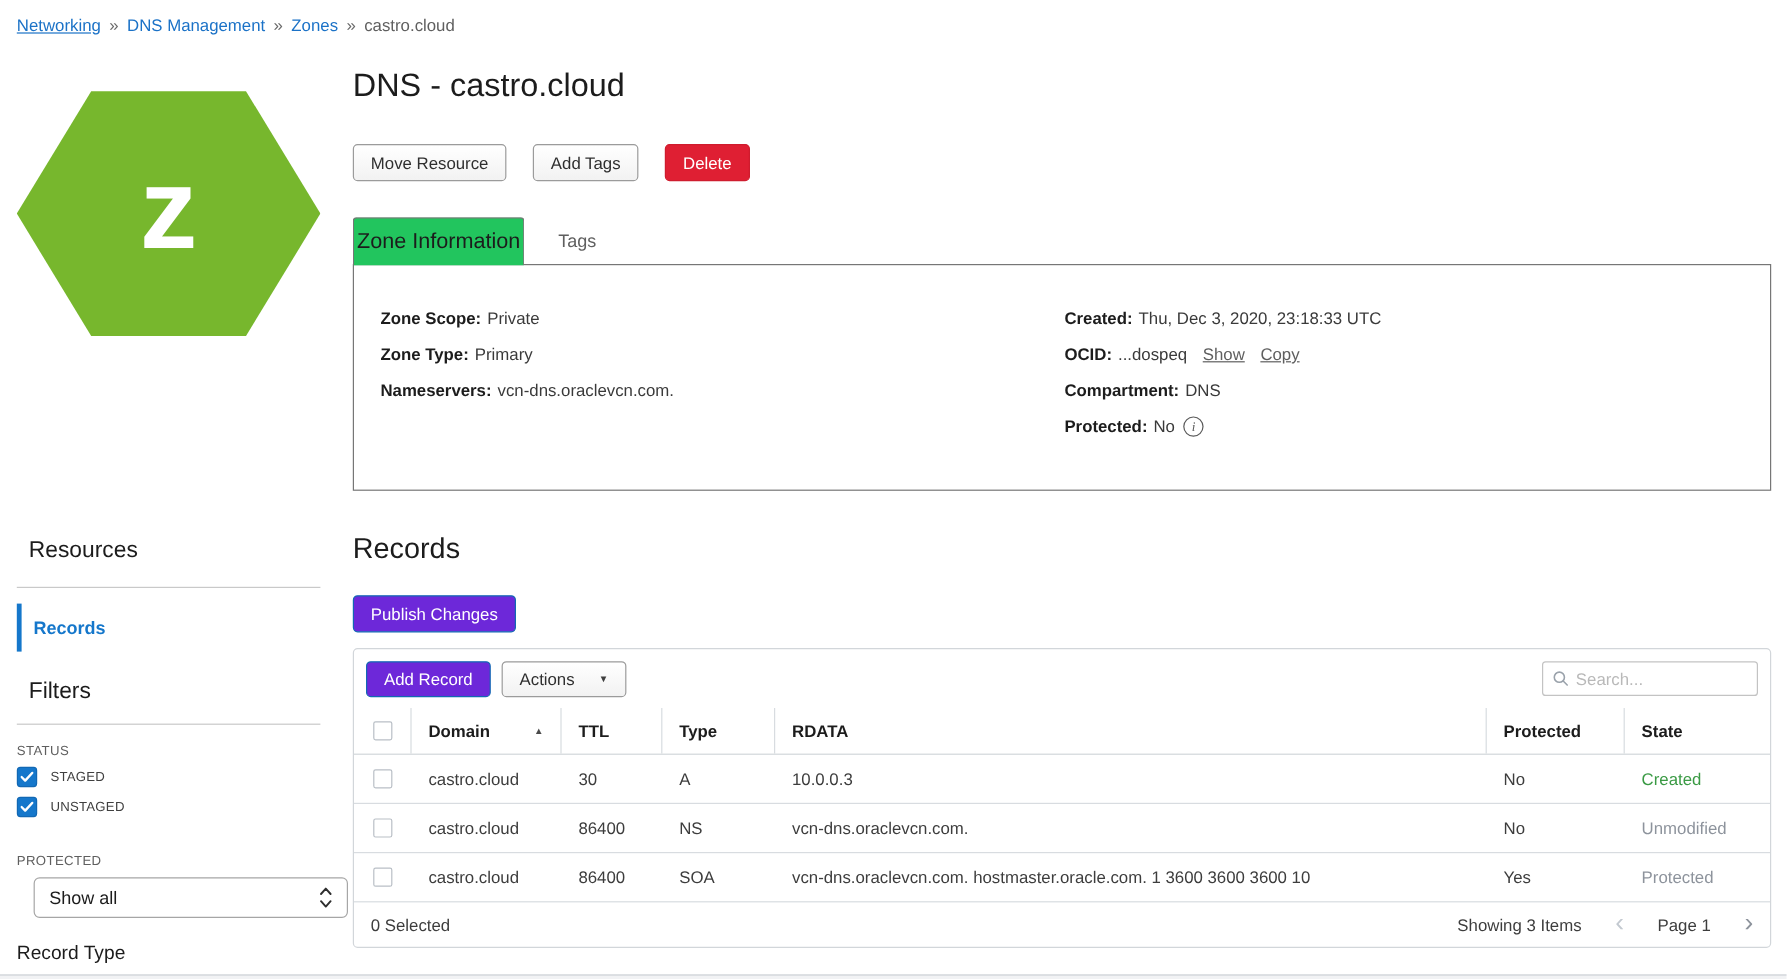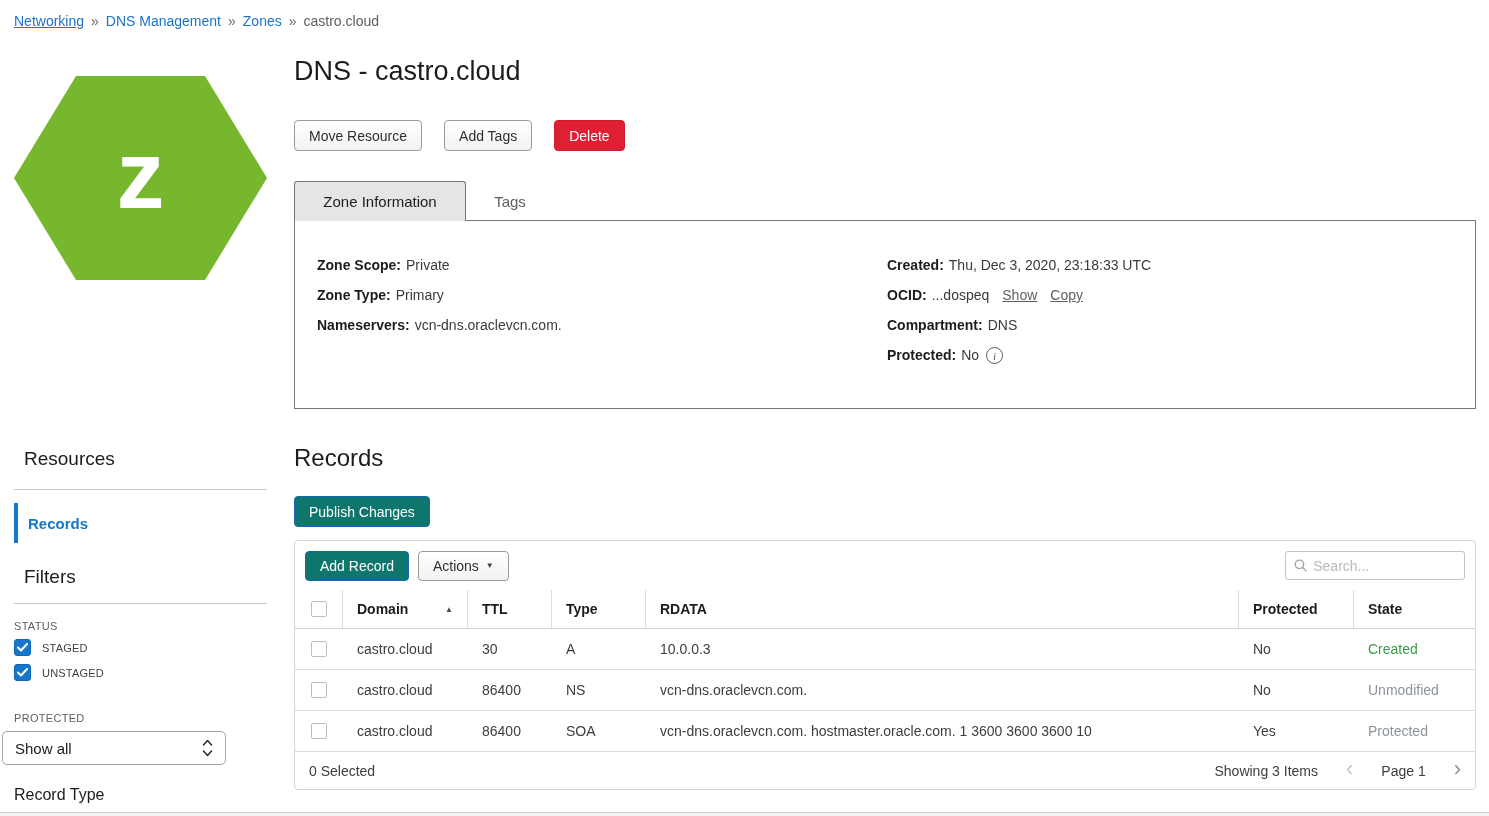--- a/index.html
+++ b/index.html
@@ -18,54 +18,54 @@
   .hexagon-wrap { position:absolute; left:14px; top:68px; width:253px; height:220px; }
   .hexagon-wrap svg { position:absolute; left:0; top:0; }
   .hex-letter { position:absolute; left:0; top:0; width:253px; height:220px; display:flex; align-items:center; justify-content:center; color:#fff; font-size:96px; font-weight:700; line-height:1; padding-bottom:6px; }
 
   
   .page-title { position:absolute; left:294px; top:56px; font-size:27px; font-weight:400; color:#1c1c1c; }
   .btn-row { position:absolute; left:294px; top:120px; display:flex; gap:22px; }
   .btn { height:31px; padding:0 14px; font-size:14px; border-radius:4px; display:inline-flex; align-items:center; cursor:pointer; white-space:nowrap; }
   .btn-default { background:linear-gradient(#ffffff,#f2f2f2); border:1px solid #9b9b9b; color:#2f2f2f; }
   .btn-danger { background:#df1f33; border:1px solid #cf1c2e; color:#fff; }
-  .btn-primary { background:#0f766e; border:1px solid #1268b4; color:#fff; }
+  .btn-primary { background:#6d28d9; border:1px solid #1268b4; color:#fff; }
 
   
   .tabs { position:absolute; left:294px; top:181px; display:flex; height:40px; z-index:2; }
-  .tab-active { width:172px; background:#e5e5e5; border:1px solid #767676; border-bottom:none; border-radius:3px 3px 0 0; display:flex; align-items:center; justify-content:center; font-size:15px; color:#1c1c1c; cursor:pointer; }
+  .tab-active { width:143px; background:#22c55e; border:1px solid #767676; border-bottom:none; border-radius:3px 3px 0 0; display:flex; align-items:center; justify-content:center; font-size:18px; color:#1c1c1c; cursor:pointer; }
   .tab-inactive { width:88px; display:flex; align-items:center; justify-content:center; font-size:15px; color:#5f5f5f; cursor:pointer; }
   .zone-panel { position:absolute; left:294px; top:220px; width:1182px; height:189px; border:1px solid #767676; background:#fff; }
   .zi-col { position:absolute; top:36px; }
   .zi-col.left { left:22px; }
   .zi-col.right { left:592px; }
   .zi-row { height:30px; font-size:14px; color:#3a3a3a; display:flex; align-items:flex-start; }
   .zi-label { font-weight:700; color:#1c1c1c; margin-right:5px; }
   .link { color:#1b72c7; text-decoration:underline; cursor:pointer; }
   .link-muted { color:#5f5f5f; text-decoration:underline; cursor:pointer; margin-left:13px; }
   .info-icon { display:inline-flex; align-items:center; justify-content:center; width:17px; height:17px; border:1px solid #5a5a5a; border-radius:50%; font-family:"Liberation Serif","DejaVu Serif",serif; font-style:italic; font-size:11px; color:#5a5a5a; margin-left:7px; cursor:pointer; }
 
   
   .side-title { position:absolute; left:14px; font-size:19px; font-weight:400; color:#1c1c1c;margin-left:10px; }
   .divider { position:absolute; left:14px; width:253px; height:1px; background:#c9c9c9; }
   .records-item { position:absolute; left:14px; top:503px; width:253px; height:40px; border-left:4px solid #1577cb; display:flex; align-items:center; cursor:pointer; }
   .records-item span { color:#1577cb; font-weight:700; font-size:15px; margin-left:10px; }
   .filter-label { position:absolute; left:14px; font-size:11px; color:#5f5f5f; letter-spacing:.3px; }
   .check-row { position:absolute; left:14px; display:flex; align-items:center; gap:11px; cursor:pointer; }
   .cb-checked { width:17px; height:17px; background:#1577cb; border:1px solid #1268b4; border-radius:3px; display:flex; align-items:center; justify-content:center; }
   .check-row .lab { font-size:11px; color:#3f3f3f; letter-spacing:.2px; }
-  .select-box { position:absolute; left:2px; top:731px; width:224px; height:34px; border:1px solid #a6a6a6; border-radius:5px; display:flex; align-items:center; justify-content:space-between; padding:0 12px; font-size:15px; color:#1c1c1c; background:#fff; cursor:pointer; }
+  .select-box { position:absolute; left:28px; top:731px; width:262px; height:34px; border:1px solid #a6a6a6; border-radius:5px; display:flex; align-items:center; justify-content:space-between; padding:0 12px; font-size:15px; color:#1c1c1c; background:#fff; cursor:pointer; }
 
   
   .records-heading { position:absolute; left:294px; top:444px; font-size:24px; font-weight:400; color:#1c1c1c; }
   .publish-btn { position:absolute; left:294px; top:496px; }
   .card { position:absolute; left:294px; top:540px; width:1182px; height:250px; border:1px solid #d2d6da; border-radius:4px; background:#fff; }
   .toolbar { height:49px; display:flex; align-items:center; padding:0 10px; }
   .toolbar .btn { height:30px; }
-  .actions-btn { margin-left:9px; gap:7px;text-align:right; }
+  .actions-btn { margin-left:9px; gap:20px;text-align:right; }
   .caret { font-size:8px; color:#3f3f3f; }
   .search-box { margin-left:auto; width:180px; height:29px; border:1px solid #c3c3c3; border-radius:3px; display:flex; align-items:center; padding:0 8px; gap:6px; background:#fff; }
   .search-box input { border:none; outline:none; width:100%; font-size:14px; font-family:inherit; color:#3a3a3a; }
   .search-box input::placeholder { color:#b9b9b9; }
 
   .thead { display:flex; height:39px; border-bottom:1px solid #d2d6da; font-weight:700; font-size:14px; color:#1c1c1c; }
   .th { display:flex; align-items:center; padding-left:14px; border-right:1px solid #d8dce0; }
   .th:last-child { border-right:none; }
   .sort-arrow { font-size:8px; color:#4a4a4a; margin-left:auto; margin-right:14px; }
   .col-cb { width:48px; justify-content:center; padding-left:0; }

